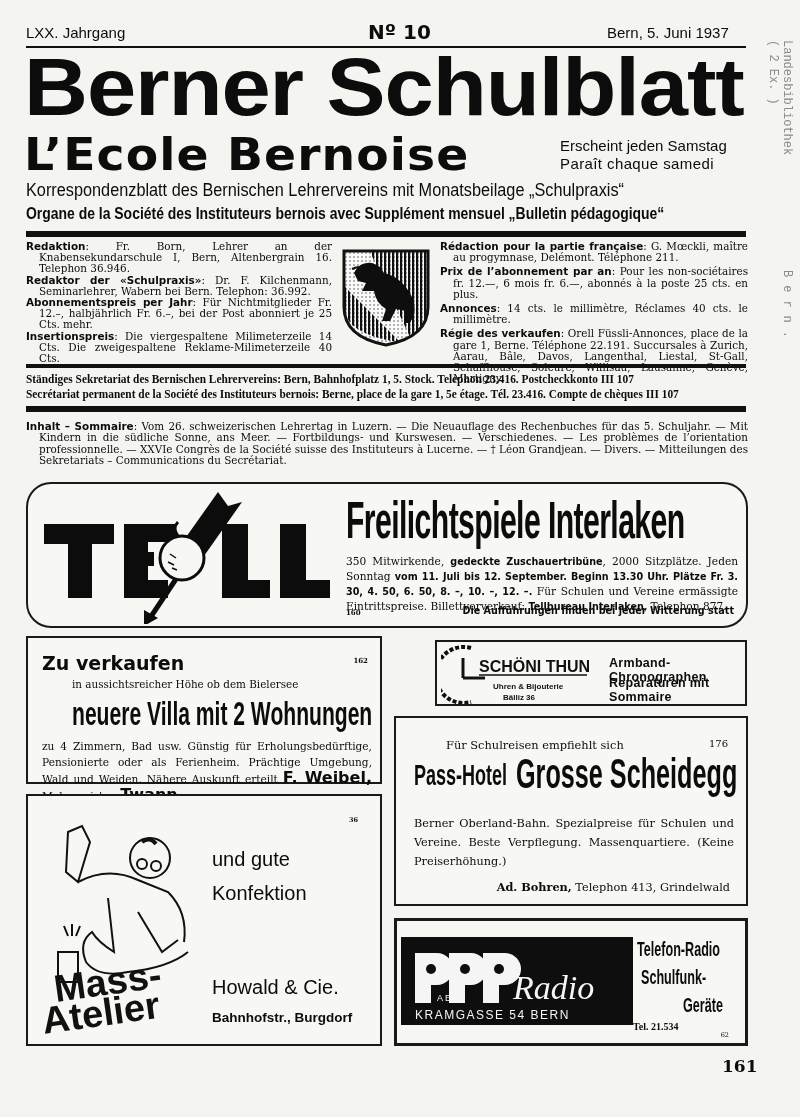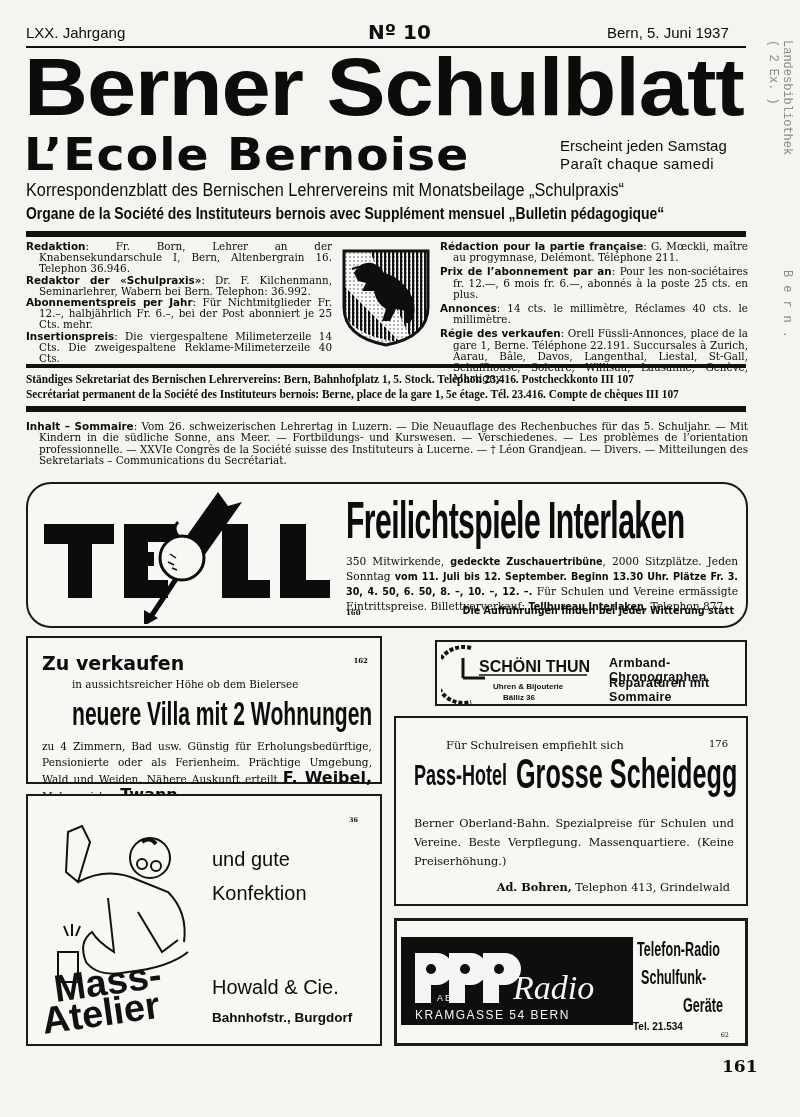--- a/index.html
+++ b/index.html
@@ -82,21 +82,21 @@
   #howald-l2 { left: 184px; top: 86px; font-size: 20px; }
   #howald-name { left: 184px; top: 180px; font-size: 20px; }
   #howald-addr { left: 184px; top: 214px; font-size: 13.5px; font-weight: bold; }
 
   #ad-radio { left: 394px; top: 918px; width: 354px; height: 128px; border-width: 3px; }
   #radio-logo { left: 4px; top: 16px; width: 232px; height: 88px; background: #0e0e0e; }
   #radio-t1 { left: 240px; top: 16px; }
   #radio-t1 span, #radio-t2 span, #radio-t3 span { font-size: 21px; transform: scaleX(0.6); }
   #radio-t2 { left: 244px; top: 44px; }
   #radio-t3 { left: 286px; top: 72px; }
-  #radio-tel { left: 236px; top: 100px; font-size: 10px; font-weight: bold; font-family: Liberation Sans, sans-serif; }
+  #radio-tel { left: 236px; top: 100px; font-size: 10px; font-weight: bold; font-family: Liberation Serif, serif; }
   #radio-num { right: 16px; top: 110px; font-size: 6.5px; }
 
   #page-number { left: 722px; top: 1056px; font-size: 17px; font-weight: bold; }
 
   #stamp { left: 776px; top: 40px; width: 22px; height: 390px; color: #8a8a8a; font-family: "Liberation Mono", monospace; font-size: 12px; }
   #stamp .v { position: absolute; left: 0; top: 0; transform: rotate(90deg); transform-origin: 0 0; white-space: nowrap; }
 </style>
 </head>
 <body>
 

